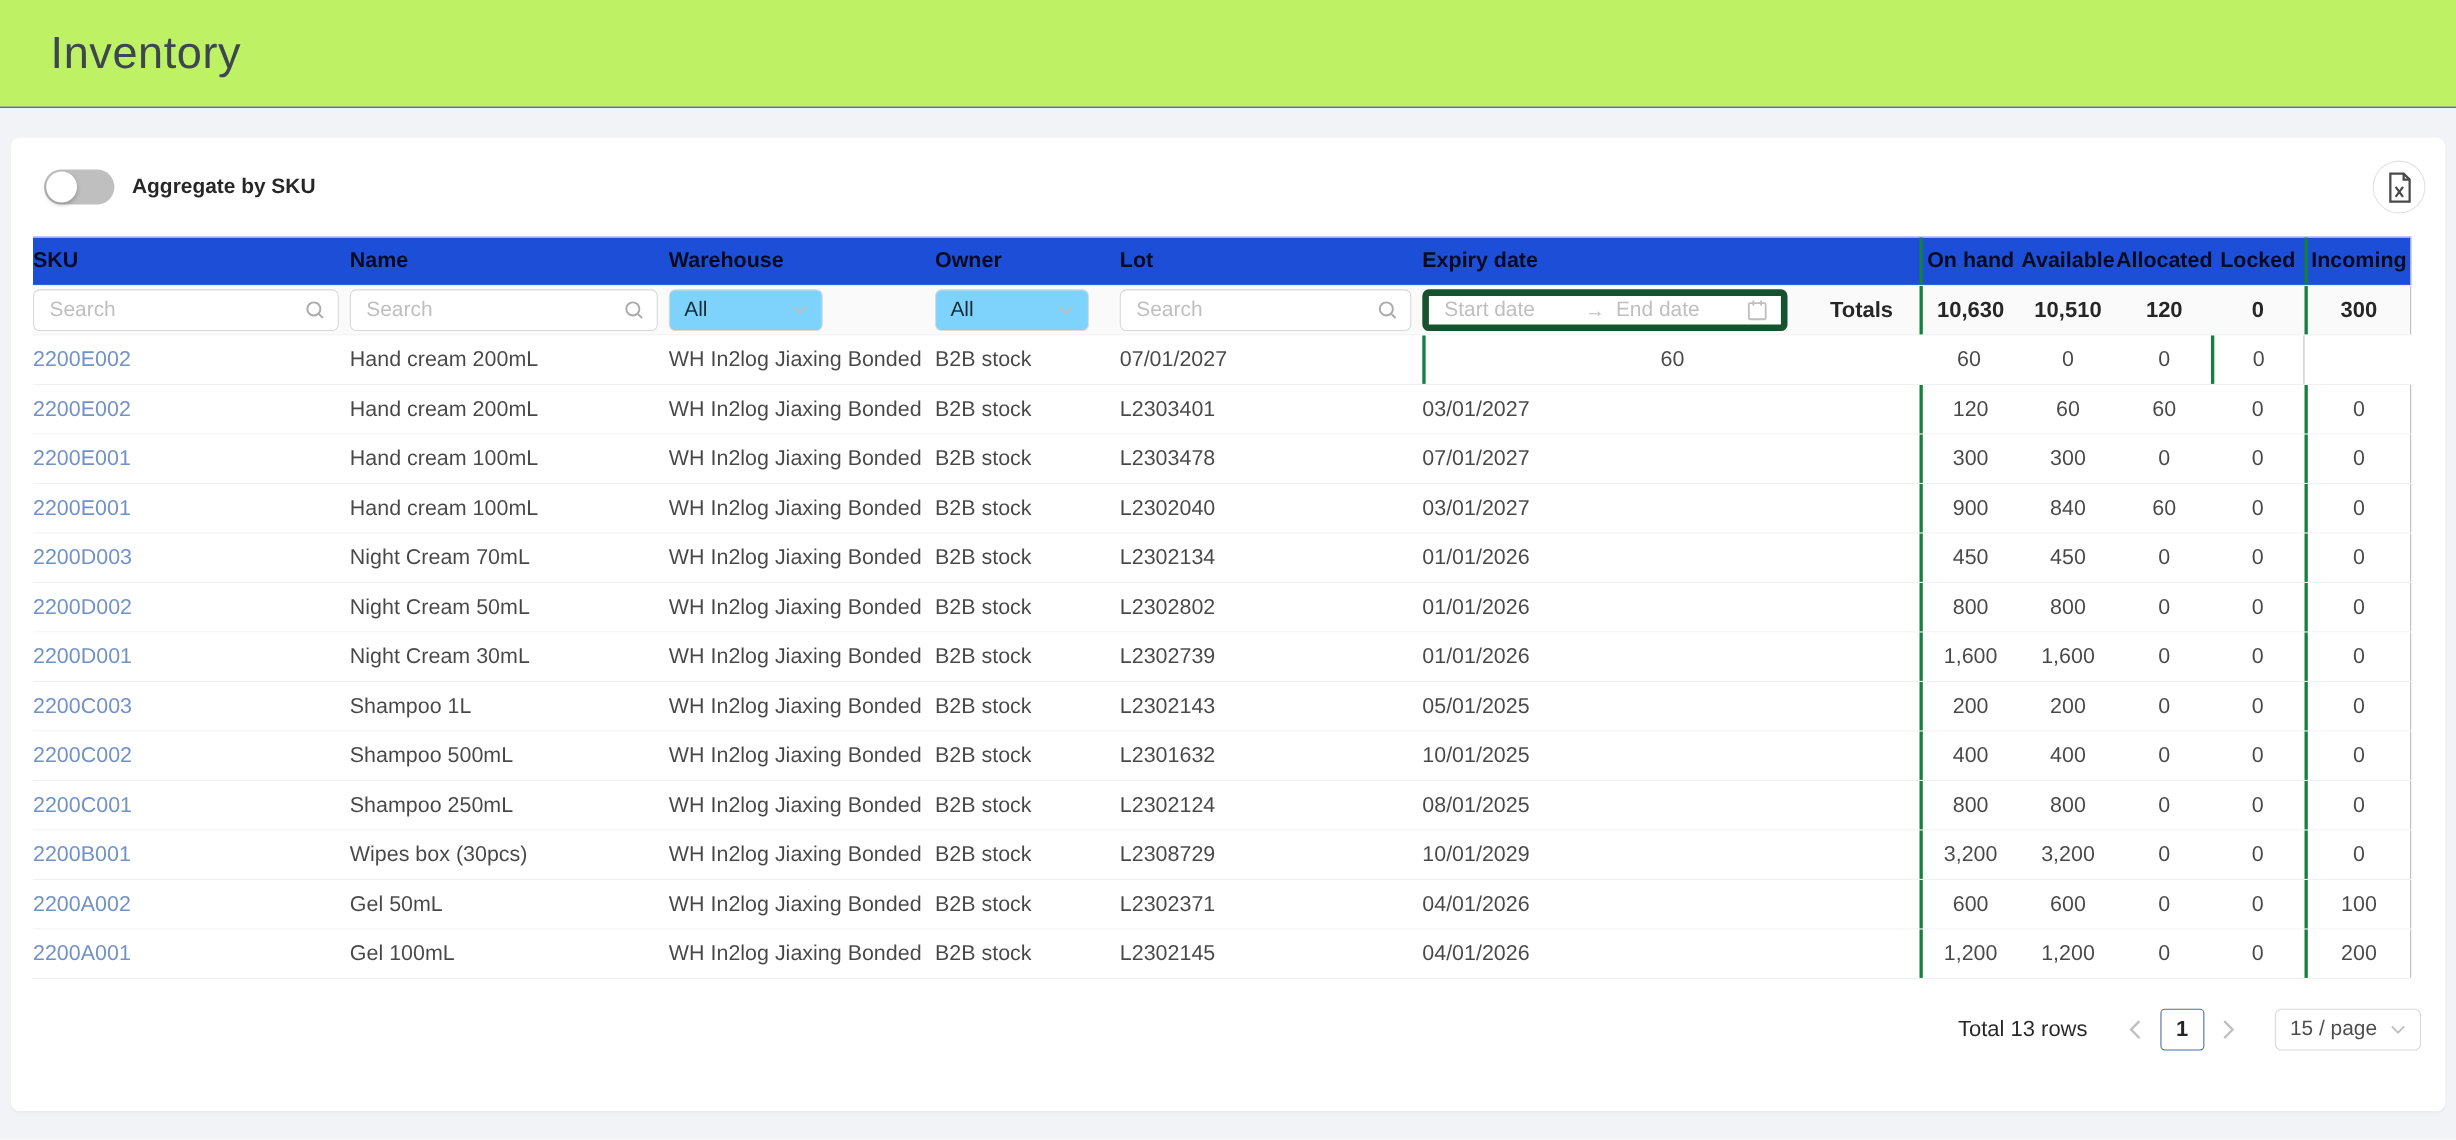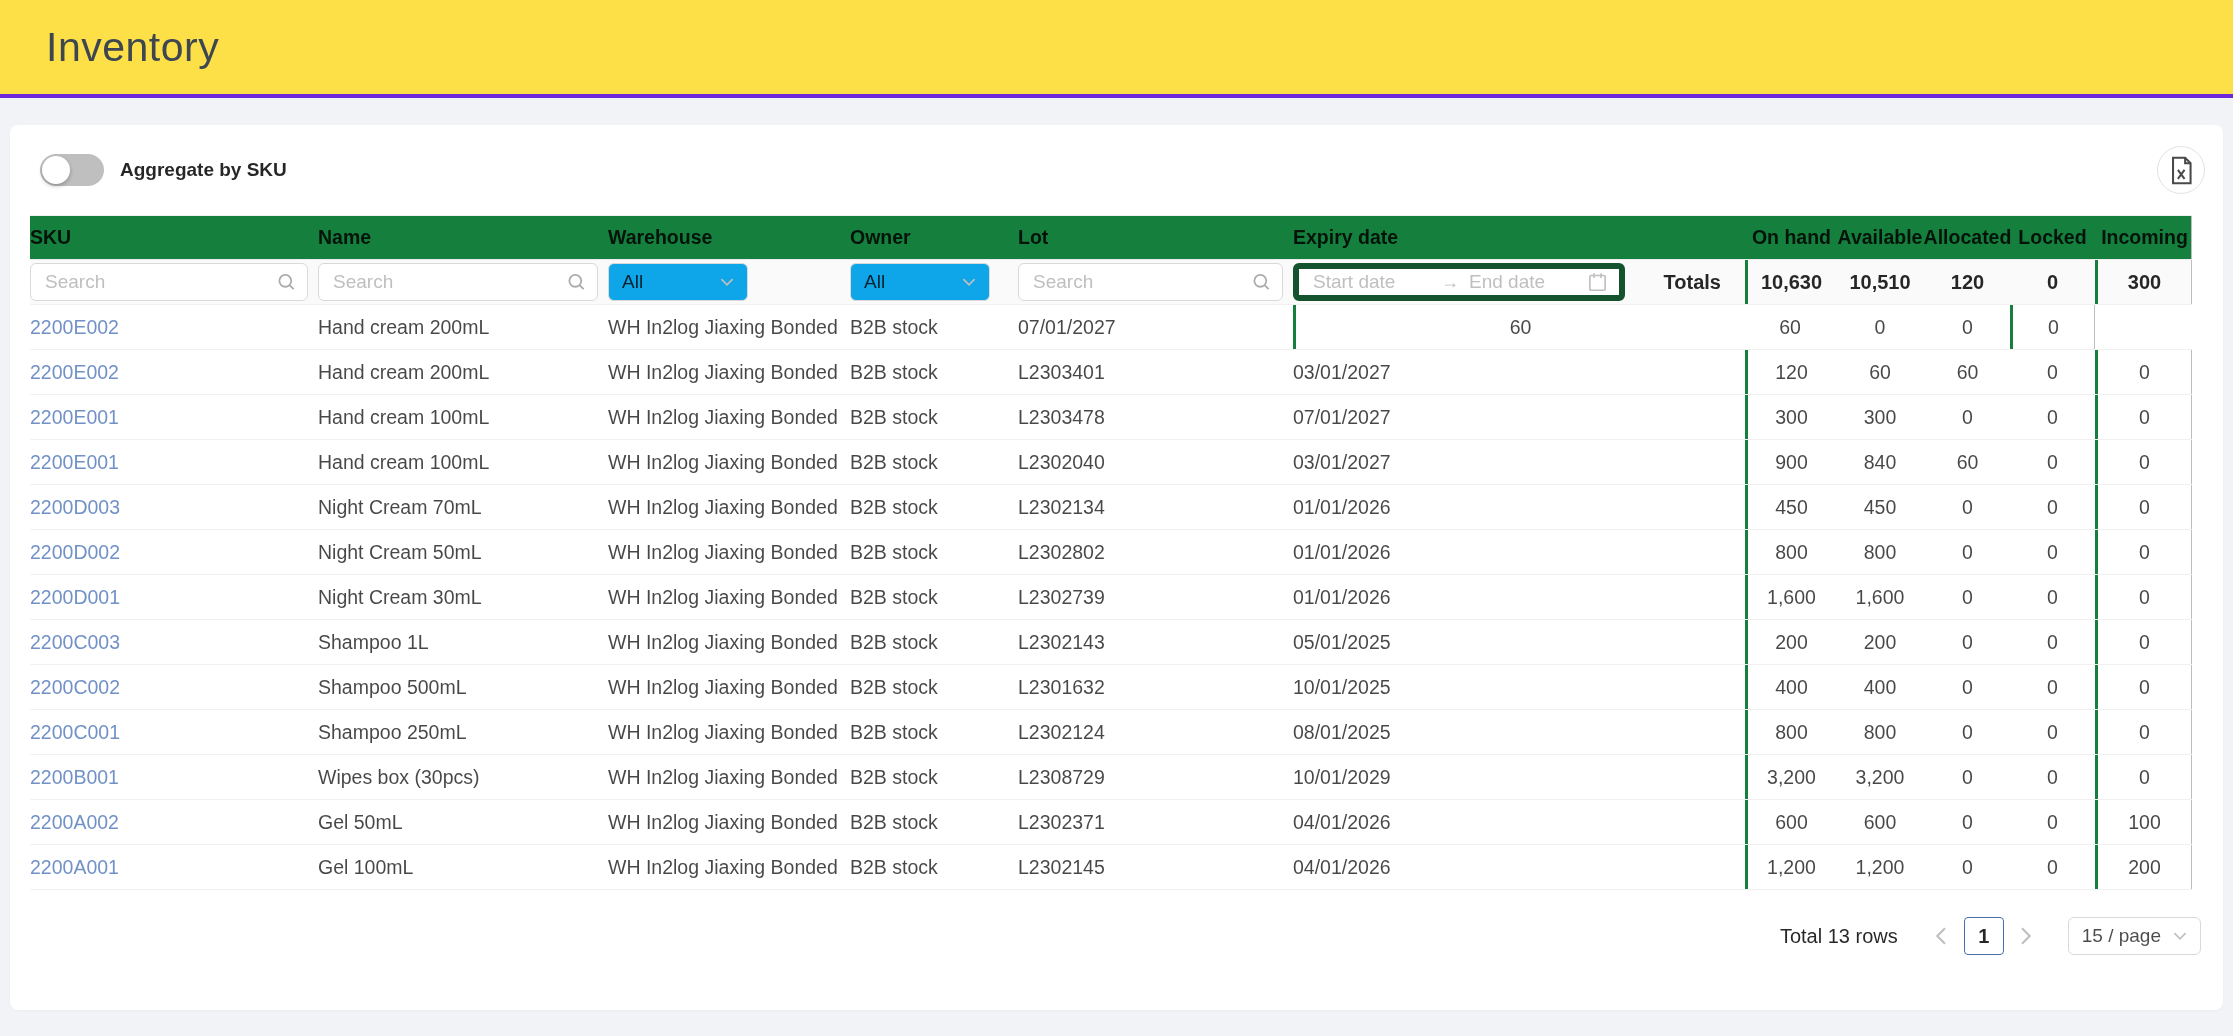--- a/index.html
+++ b/index.html
@@ -4,21 +4,21 @@
 <style>
   * { margin:0; padding:0; box-sizing:border-box; }
   html,body { width:2233px; height:1036px; overflow:hidden; }
   body {
     font-family:"Liberation Sans","DejaVu Sans",sans-serif;
     background:#f1f3f6;
     color:rgba(0,0,0,.78);
   }
   
   .topbar {
-    height:98px; background:#fde047; border-bottom:4px solid #6d28d9;
+    height:98px; background:#bef264; border-bottom:1px solid #6d28d9;
     display:flex; align-items:center; padding-left:46px;
   }
   .page-title {
     font-size:41px; font-weight:300; letter-spacing:.5px; color:#3e4750;
   }
   
   .card {
     margin:27px 10px 0 10px; background:#fff; border-radius:8px;
     box-shadow:0 1px 2px rgba(0,0,0,.03); height:885px; position:relative;
   }
@@ -43,21 +43,21 @@
     cursor:pointer;
   }
   
   .table { margin-left:20px; width:2162px; }
   .grid-row {
     display:grid;
     grid-template-columns:288px 290px 242px 168px 275px 452px 90px 90px 85px 85px 97px;
     height:45px;
   }
   .head-row {
-    background:#15803d; border-top:1px solid #f0f0f0; border-bottom:1px solid #ececec;
+    background:#1d4ed8; border-top:1px solid #f0f0f0; border-bottom:1px solid #ececec;
   }
   .head-row .cell { font-weight:600; font-size:19.5px; color:rgba(0,0,0,.85); }
   .filter-row { background:#fafafa; border-bottom:1px solid #f0f0f0; }
   .body-row { background:#fff; border-bottom:1px solid #f0f0f0; }
   .cell {
     display:flex; align-items:center; overflow:visible;
     white-space:nowrap; font-size:19.5px;
   }
   .cell.txt { padding-right:10px; }
   .cell.num { justify-content:center; }
@@ -70,21 +70,21 @@
   .inp-wrap.w-search { width:299px; }
   .inp-wrap input {
     width:100%; height:100%; border:1px solid #d9d9d9; border-radius:6px;
     padding:0 38px 0 14px; font-size:19px; color:rgba(0,0,0,.72);
     font-family:inherit; background:#fff; outline:none;
   }
   .inp-wrap input::placeholder { color:#bfbfbf; }
   .inp-icon { position:absolute; right:12px; top:50%; transform:translateY(-50%); display:flex; }
   .select-box {
     width:140px; height:38px; border:1px solid #d9d9d9; border-radius:6px;
-    background:#0ea5e9; display:flex; align-items:center; justify-content:space-between;
+    background:#7dd3fc; display:flex; align-items:center; justify-content:space-between;
     padding:0 13px; cursor:pointer;
   }
   .select-box .sel-val { font-size:19px; color:rgba(0,0,0,.80); }
   .range-box {
     width:332px; height:38px; border:6px solid #14532d; border-radius:6px;
     background:#fff; display:flex; align-items:center; padding:0 12px 0 14px;
   }
   .range-box .ph { font-size:19px; color:#bfbfbf; }
   .range-box .start { width:128px; }
   .range-box .arrow { color:#bfbfbf; font-size:18px; margin-right:10px; }

